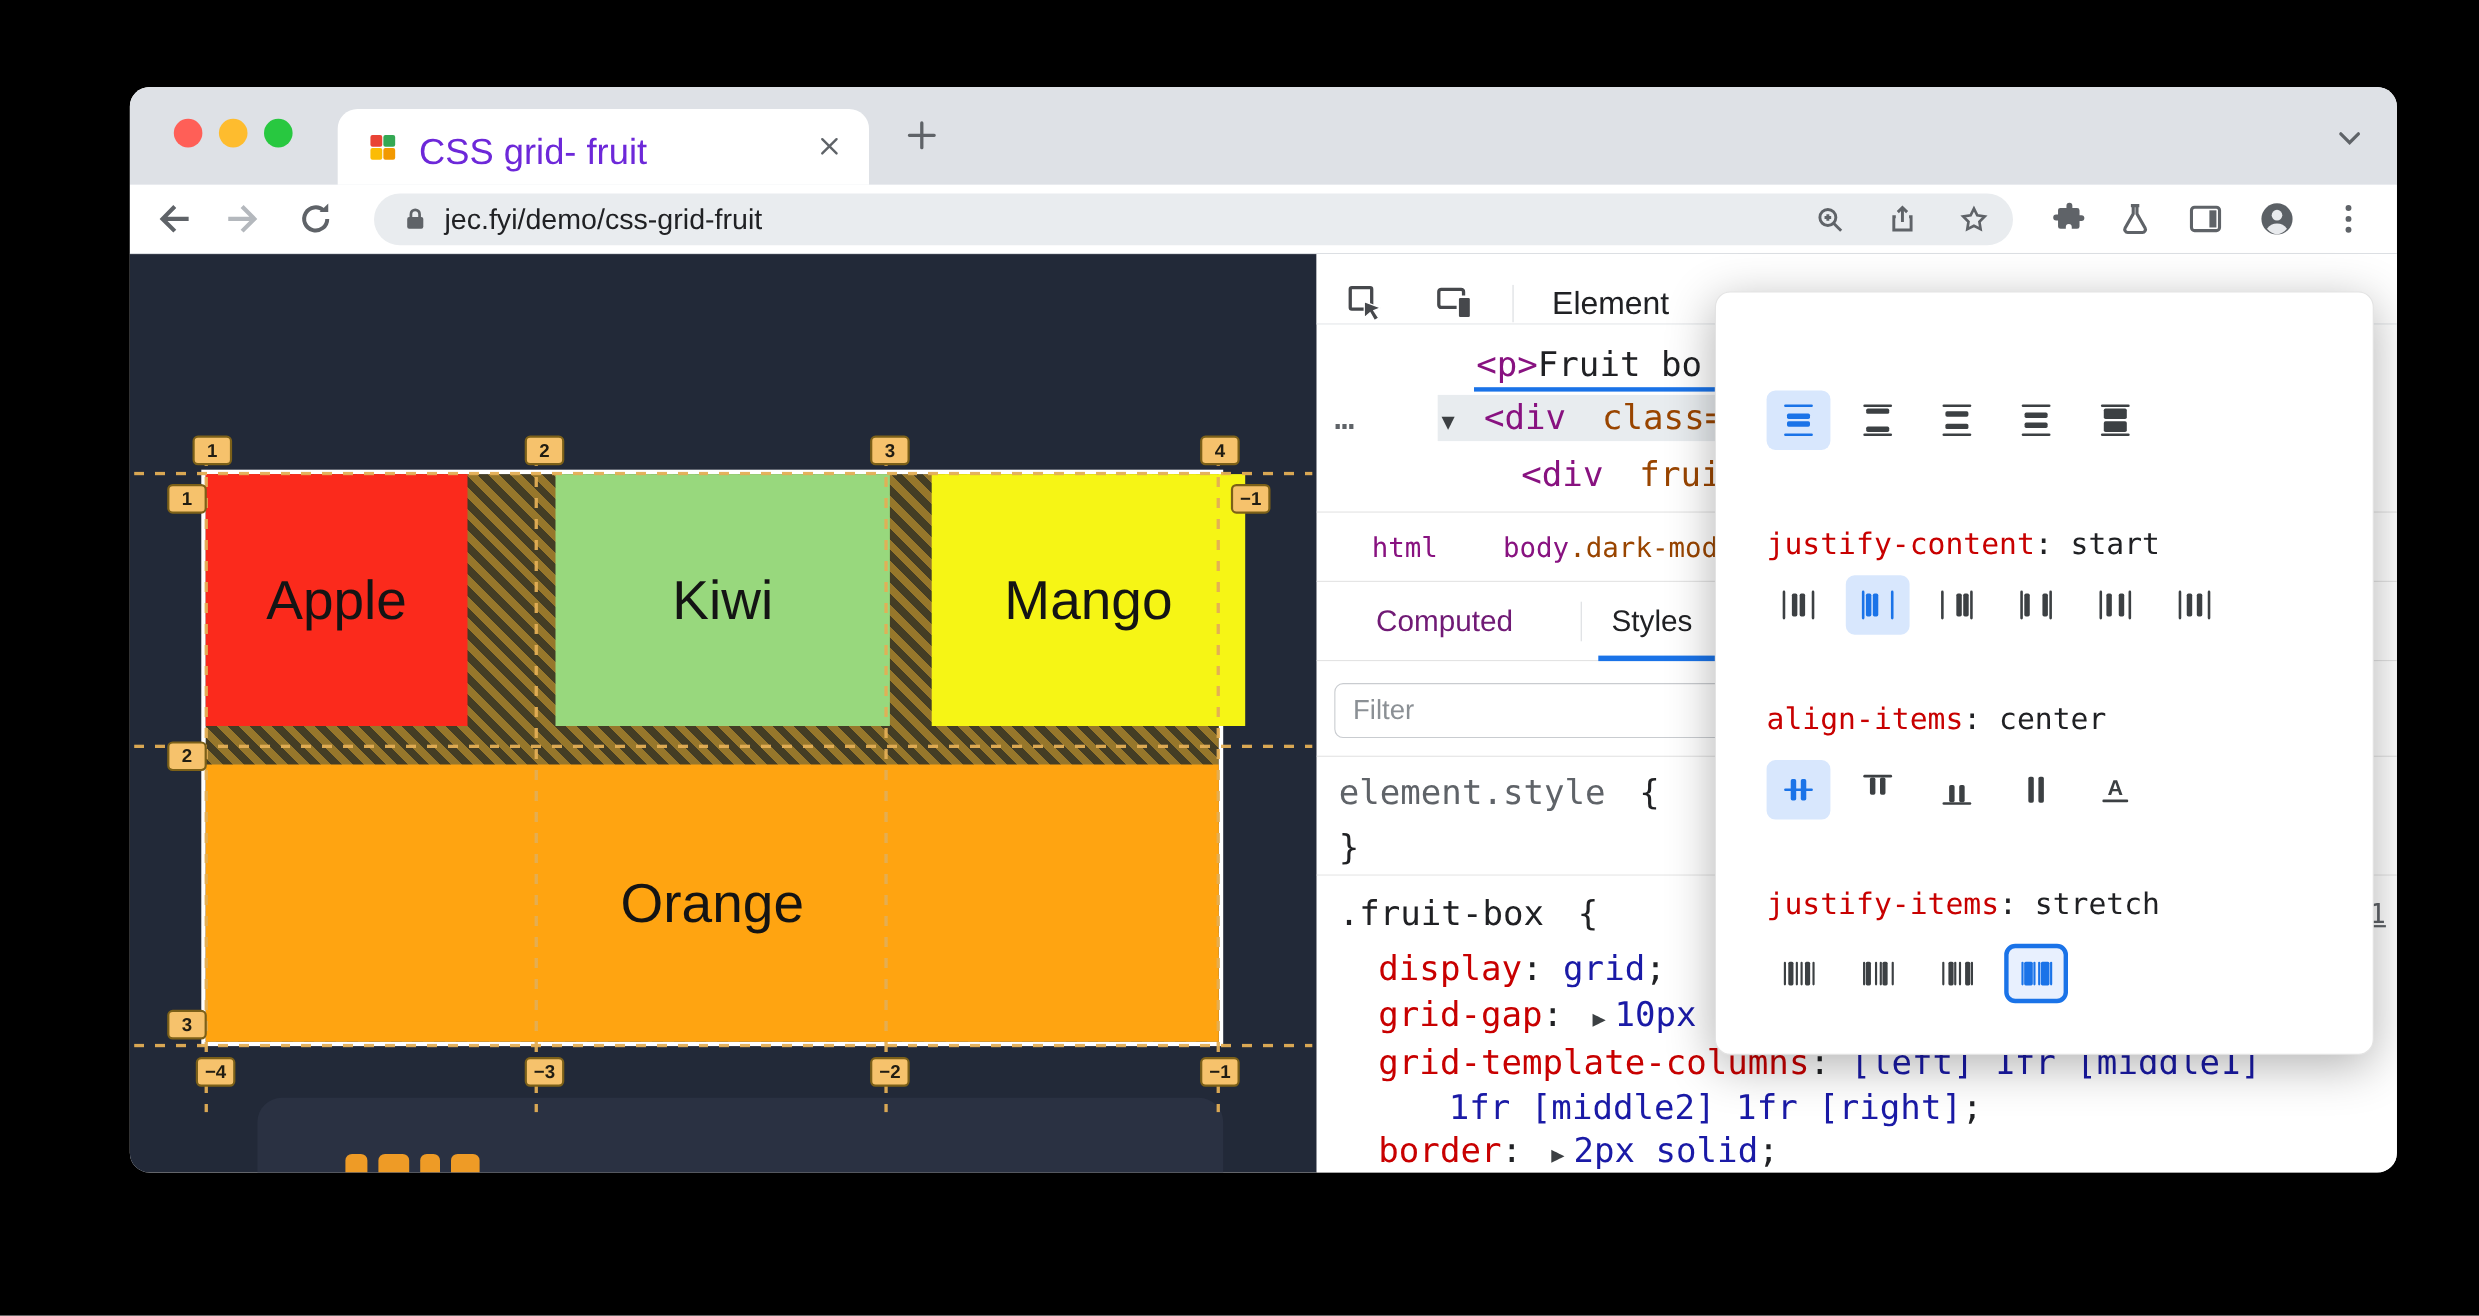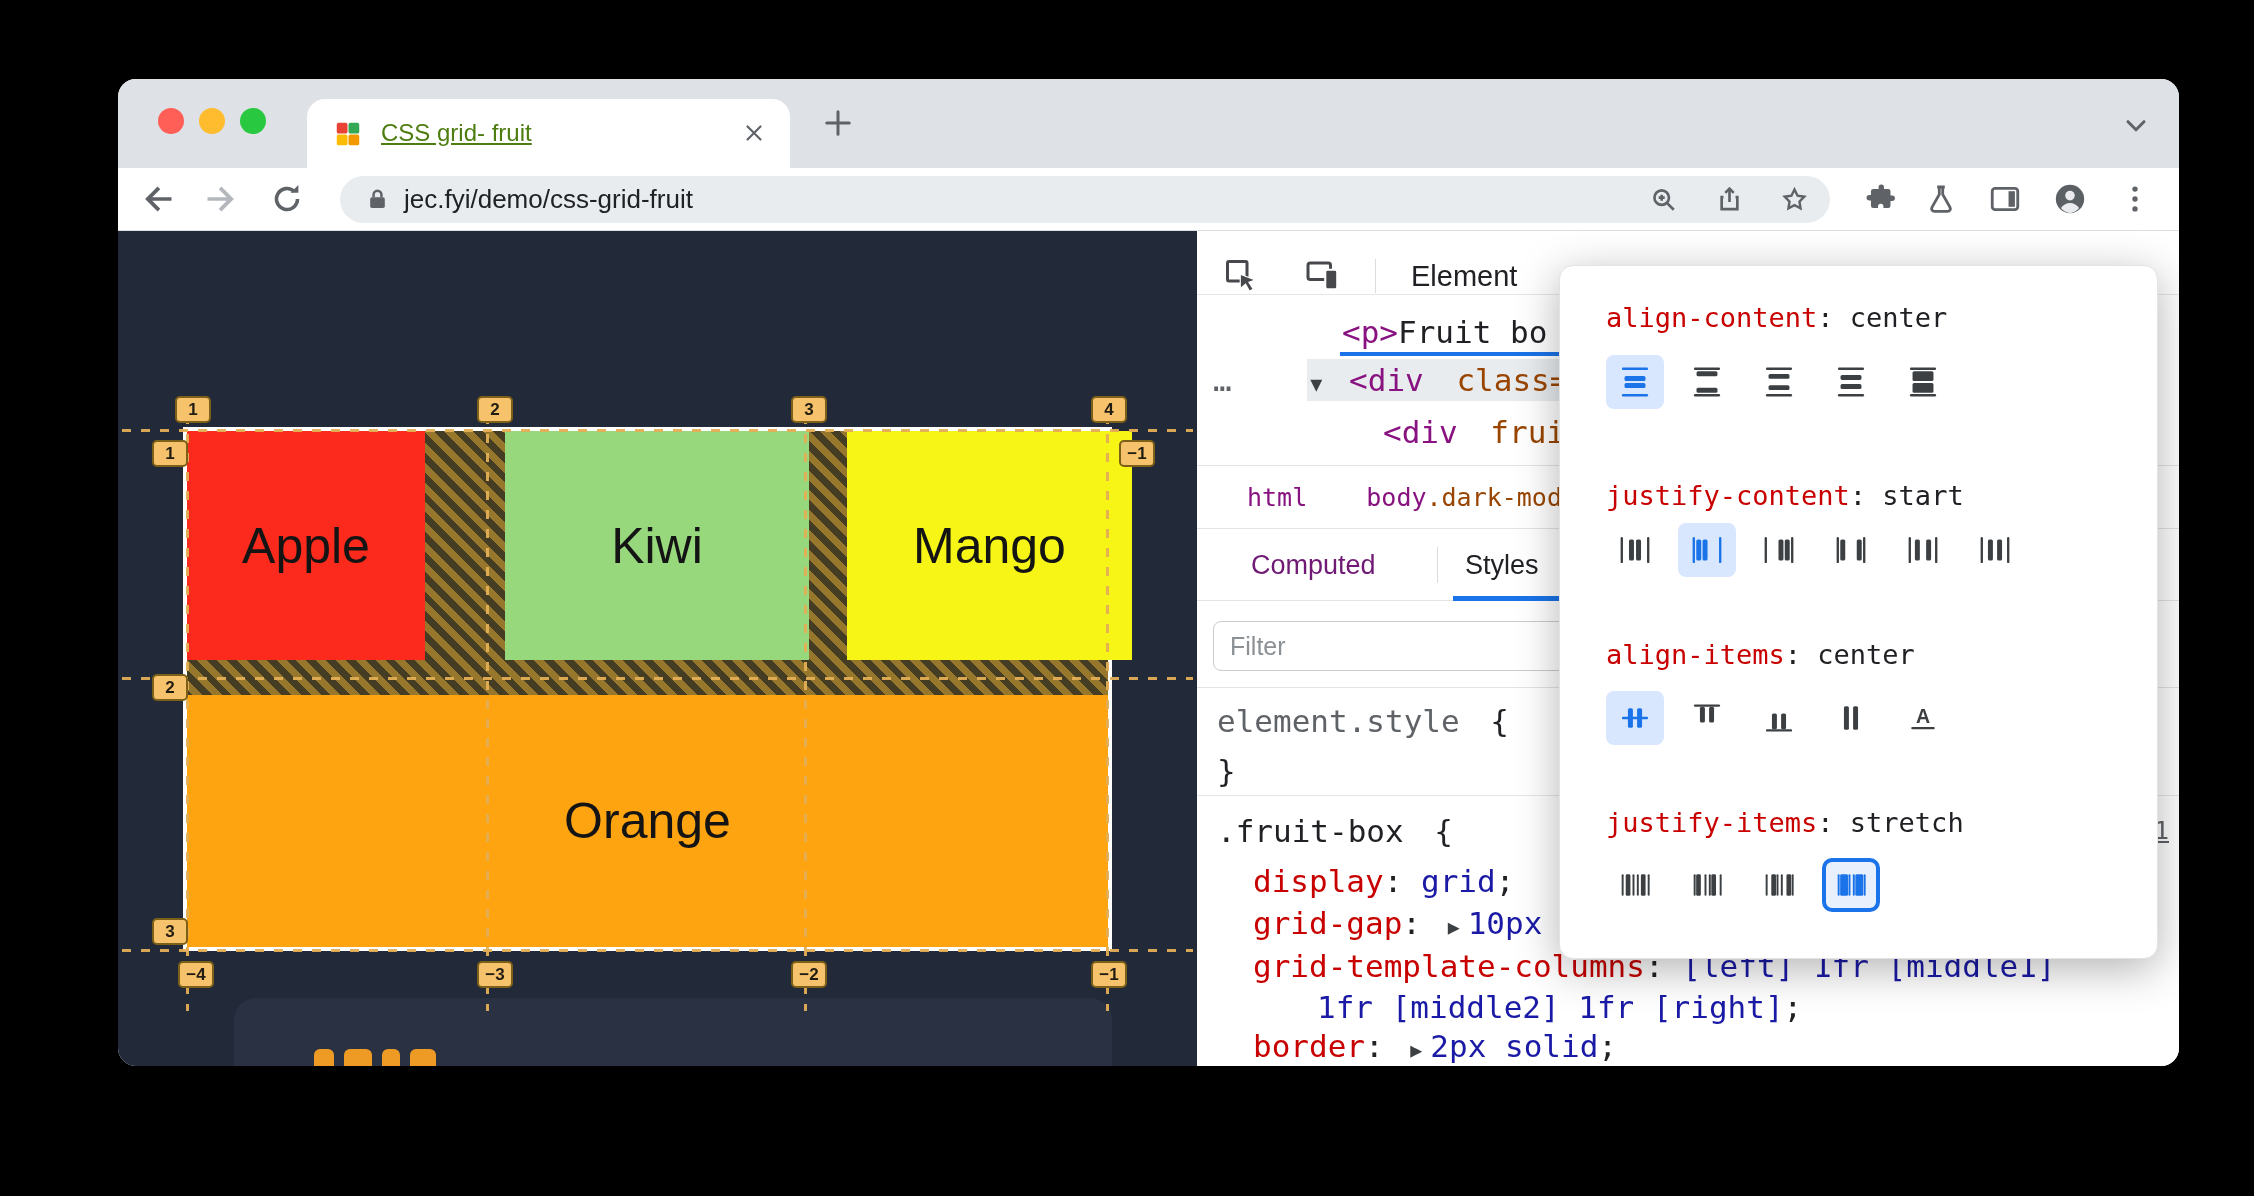--- a/index.html
+++ b/index.html
@@ -11,21 +11,21 @@
   
   .window { position:absolute; left:118px; top:79px; width:2061px; height:987px;
             border-radius:18px; overflow:hidden; background:#fff;
             box-shadow:0 24px 70px rgba(0,0,0,.55); }
 
   
   .tabstrip { position:absolute; left:0; top:0; width:100%; height:89px; background:#dee1e6; }
   .tl-dot { position:absolute; width:26px; height:26px; border-radius:50%; top:29px; }
   .tab { position:absolute; left:189px; top:20px; width:483px; height:69px; background:#fff;
          border-radius:18px 18px 0 0; }
-  .tab-label { position:absolute; left:74px; top:20px; font-size:24px; color:#4d7c0f; white-space:nowrap;text-decoration:underline; }
+  .tab-label { position:absolute; left:74px; top:20px; font-size:33px; color:#6d28d9; white-space:nowrap; }
   .icon { color:#5f6368; }
   .tab svg, .tabstrip svg, .toolbar svg { display:block; }
 
   
   .toolbar { position:absolute; left:0; top:89px; width:100%; height:63px; background:#fff;
              border-bottom:1px solid #dcdfe3; }
   .pill { position:absolute; left:222px; top:8px; width:1490px; height:47px; border-radius:24px;
           background:#e9ecef; }
   .url-text { position:absolute; left:64px; top:0; line-height:47px; font-size:26px; color:#202124; white-space:nowrap; }
 
@@ -359,23 +359,20 @@
       <div class="code-line mono" style="top:754px; left:120px;">
         <span class="val">1fr [middle2] 1fr [right]</span><span class="code-black">;</span>
       </div>
 
       <div class="code-line mono" style="top:793px; left:56px;">
         <span class="prop">border</span><span class="code-black">: </span><span class="twisty">▶</span><span class="val">2px solid</span><span class="code-black">;</span>
       </div>
 
       <div class="popup">
 
-        <div class="pop-label mono" style="top:32px;">
-          <span class="prop">align-content</span><span class="code-black">: </span><span class="code-black">center</span>
-        </div>
         <div class="opt-row" style="top:89px;">
           <button class="opt sel">
             <svg width="34" height="34" viewBox="0 0 26 26">
                 <rect x="3" y="2" width="20" height="1.8" rx="0.9"></rect>
                 <rect x="3" y="22.2" width="20" height="1.8" rx="0.9"></rect>
                 <rect x="5" y="8.4" width="16" height="3.8" rx="1.2"></rect>
                 <rect x="5" y="13.8" width="16" height="3.8" rx="1.2"></rect>
               </svg>
           </button>
           <button class="opt">

